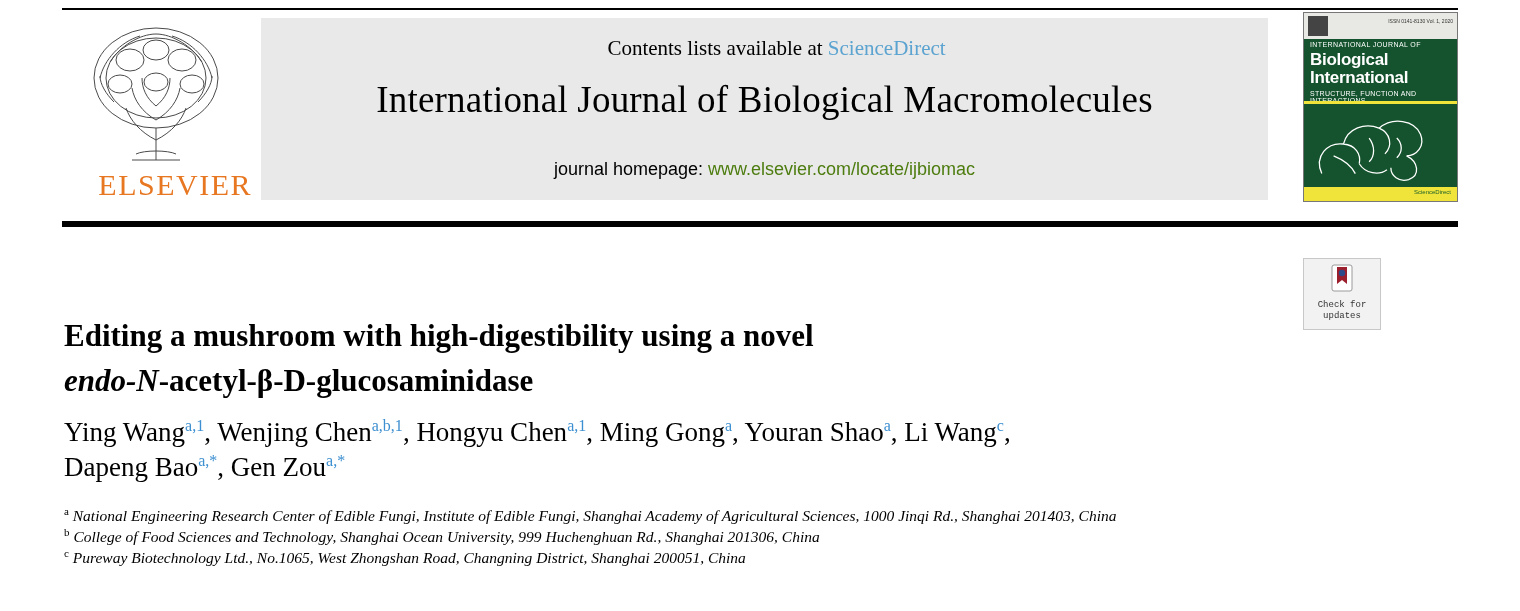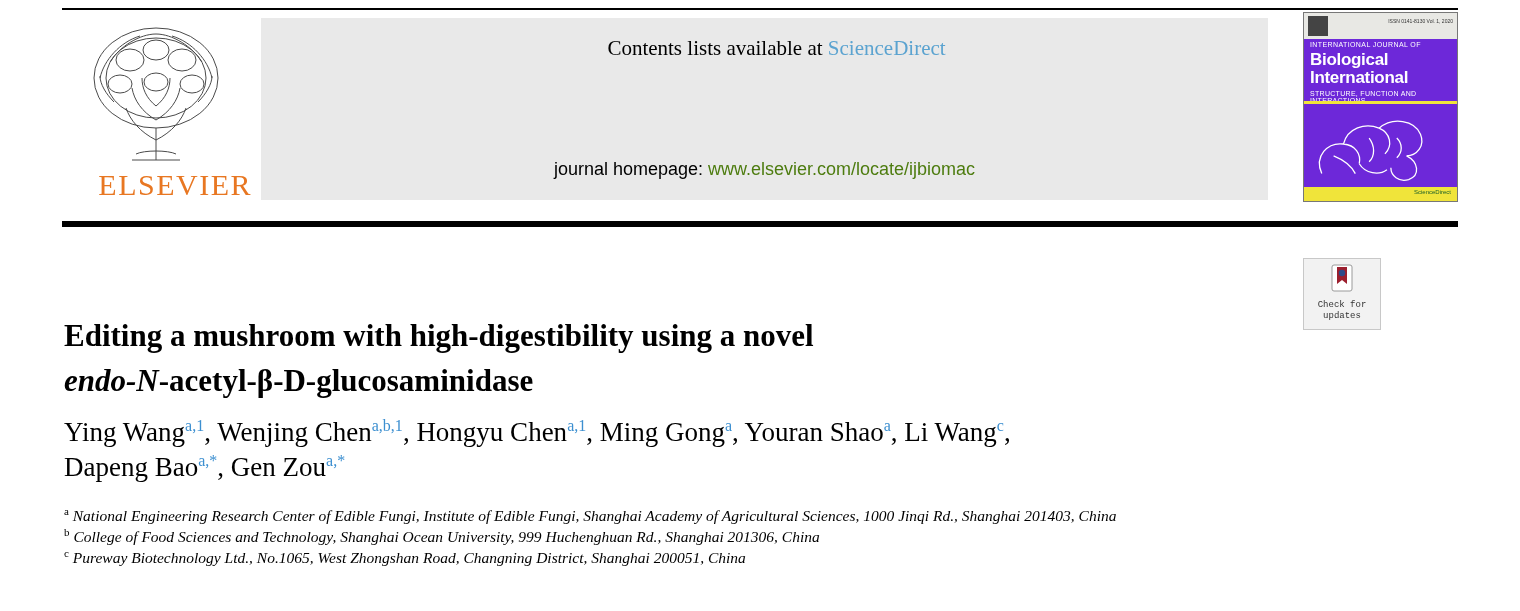--- a/index.html
+++ b/index.html
@@ -112,21 +112,21 @@
     text-decoration: none;
   }
 
   
   .cover {
     position: absolute;
     left: 1303px;
     top: 12px;
     width: 155px;
     height: 190px;
-    background: #6d28d9;
+    background: #14532d;
     border: 1px solid #777;
     box-sizing: border-box;
     overflow: hidden;
   }
   .cover-topbar {
     position: absolute;
     left: 0; top: 0;
     width: 100%;
     height: 26px;
     background: #e8e8e4;
@@ -312,20 +312,21 @@
         <path d="M66 134 C74 130, 98 130, 106 134"></path>
       </g>
     </svg>
     <div class="elsevier-word">ELSEVIER</div>
   </div>
 
   <div class="journal-box">
     <div class="contents-line">
       <span>Contents lists available at </span><a href="#">ScienceDirect</a>
     </div>
+    <div class="journal-title">International Journal of Biological Macromolecules</div>
     <div class="homepage-line">
       <span>journal homepage: </span><a href="#">www.elsevier.com/locate/ijbiomac</a>
     </div>
   </div>
 
   <div class="cover">
     <div class="cover-topbar">
       <div class="ic"></div>
       <div class="tt">ISSN 0141-8130  Vol. 1, 2020</div>
     </div>

